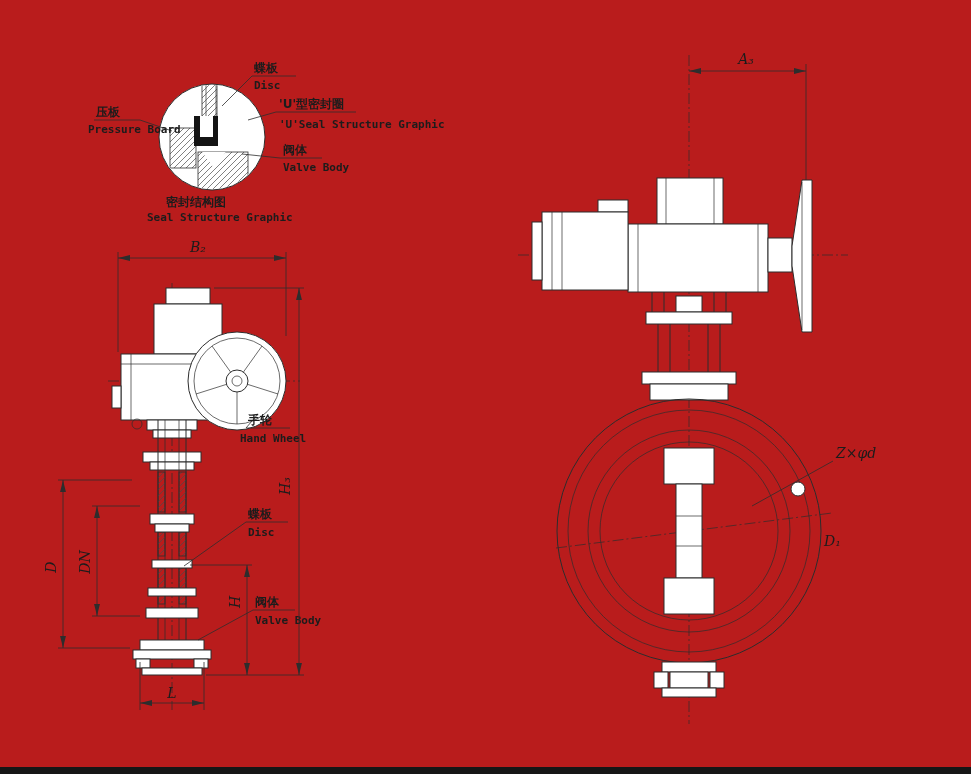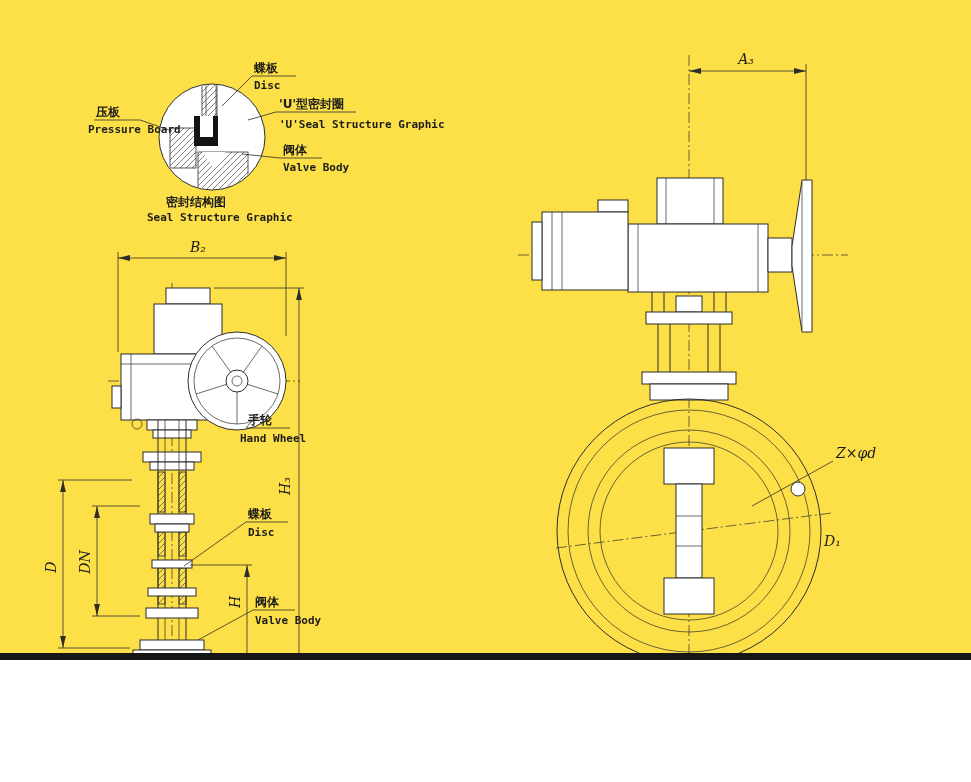--- a/index.html
+++ b/index.html
@@ -1,16 +1,16 @@
 <!DOCTYPE html>
 <html><head>
 <meta charset="utf-8">
 <style>
   html,body { margin:0; padding:0; background:#ffffff; }
-  .stage { position:relative; width:971px; height:660px; background:#fde047; overflow:hidden;
+  .stage { position:relative; width:971px; height:774px; background:#b91c1c; overflow:hidden;
            font-family:"DejaVu Sans", sans-serif; }
   svg { position:absolute; left:0; top:0; display:block; }
   .bottom-bar { position:absolute; left:0; bottom:0; width:971px; height:7px; background:#161616; }
 
   
   .s    { stroke:#2d2d2d; stroke-width:1;   fill:none; }
   .sf   { stroke:#2d2d2d; stroke-width:1;   fill:#ffffff; }
   .thin { stroke:#2d2d2d; stroke-width:0.7; fill:none; }
   .cl   { stroke:#2d2d2d; stroke-width:0.7; fill:none; stroke-dasharray:11 3 2 3; }
   .dml  { stroke:#2d2d2d; stroke-width:0.8; fill:none; }

